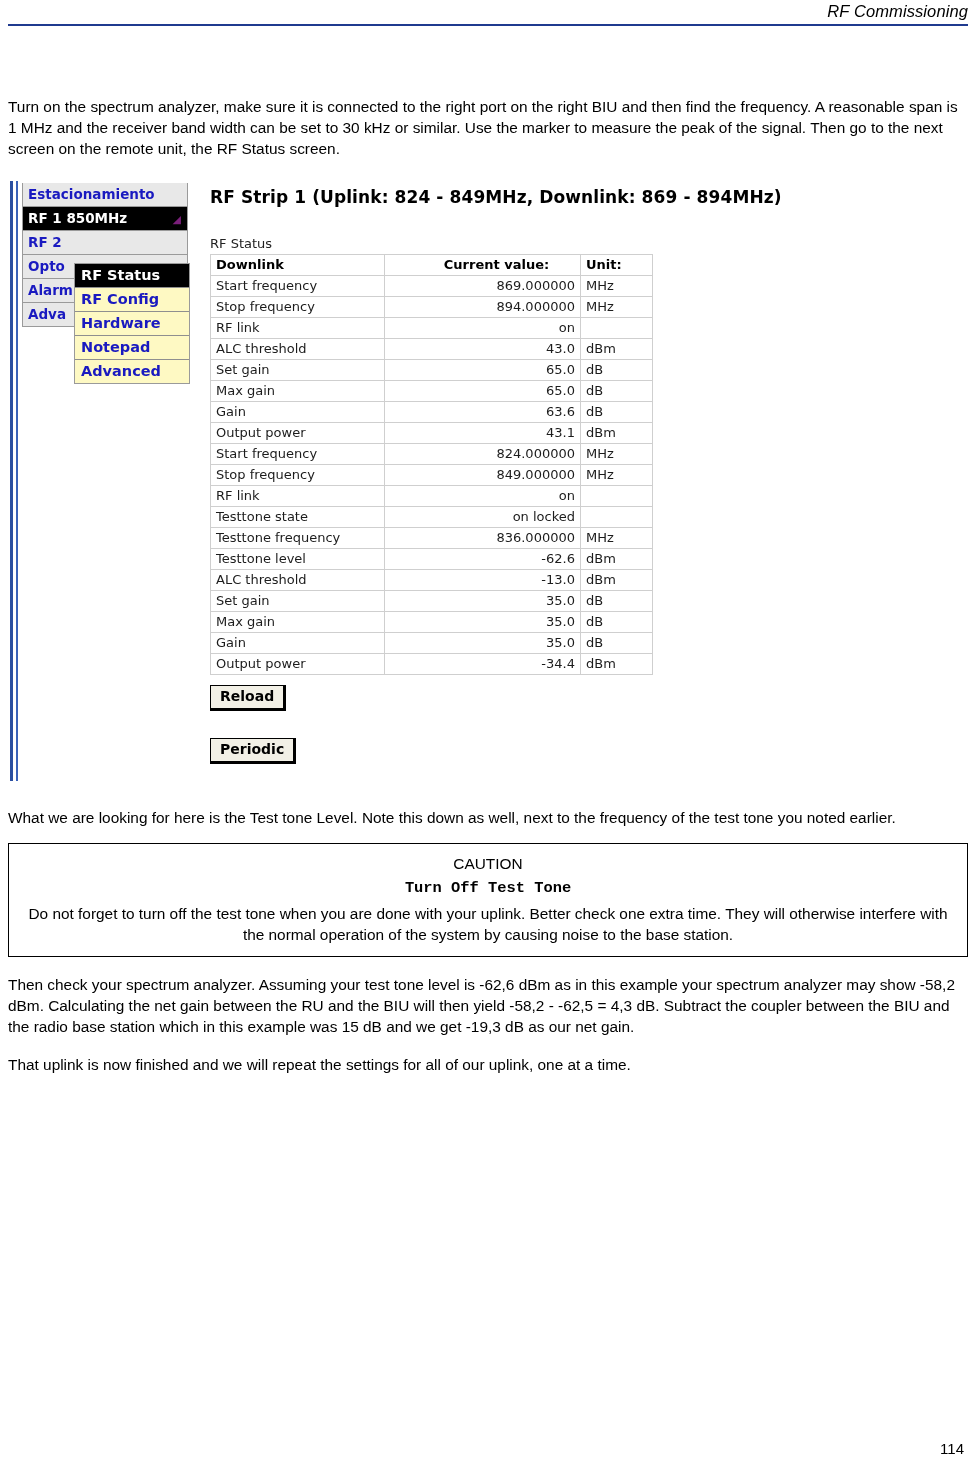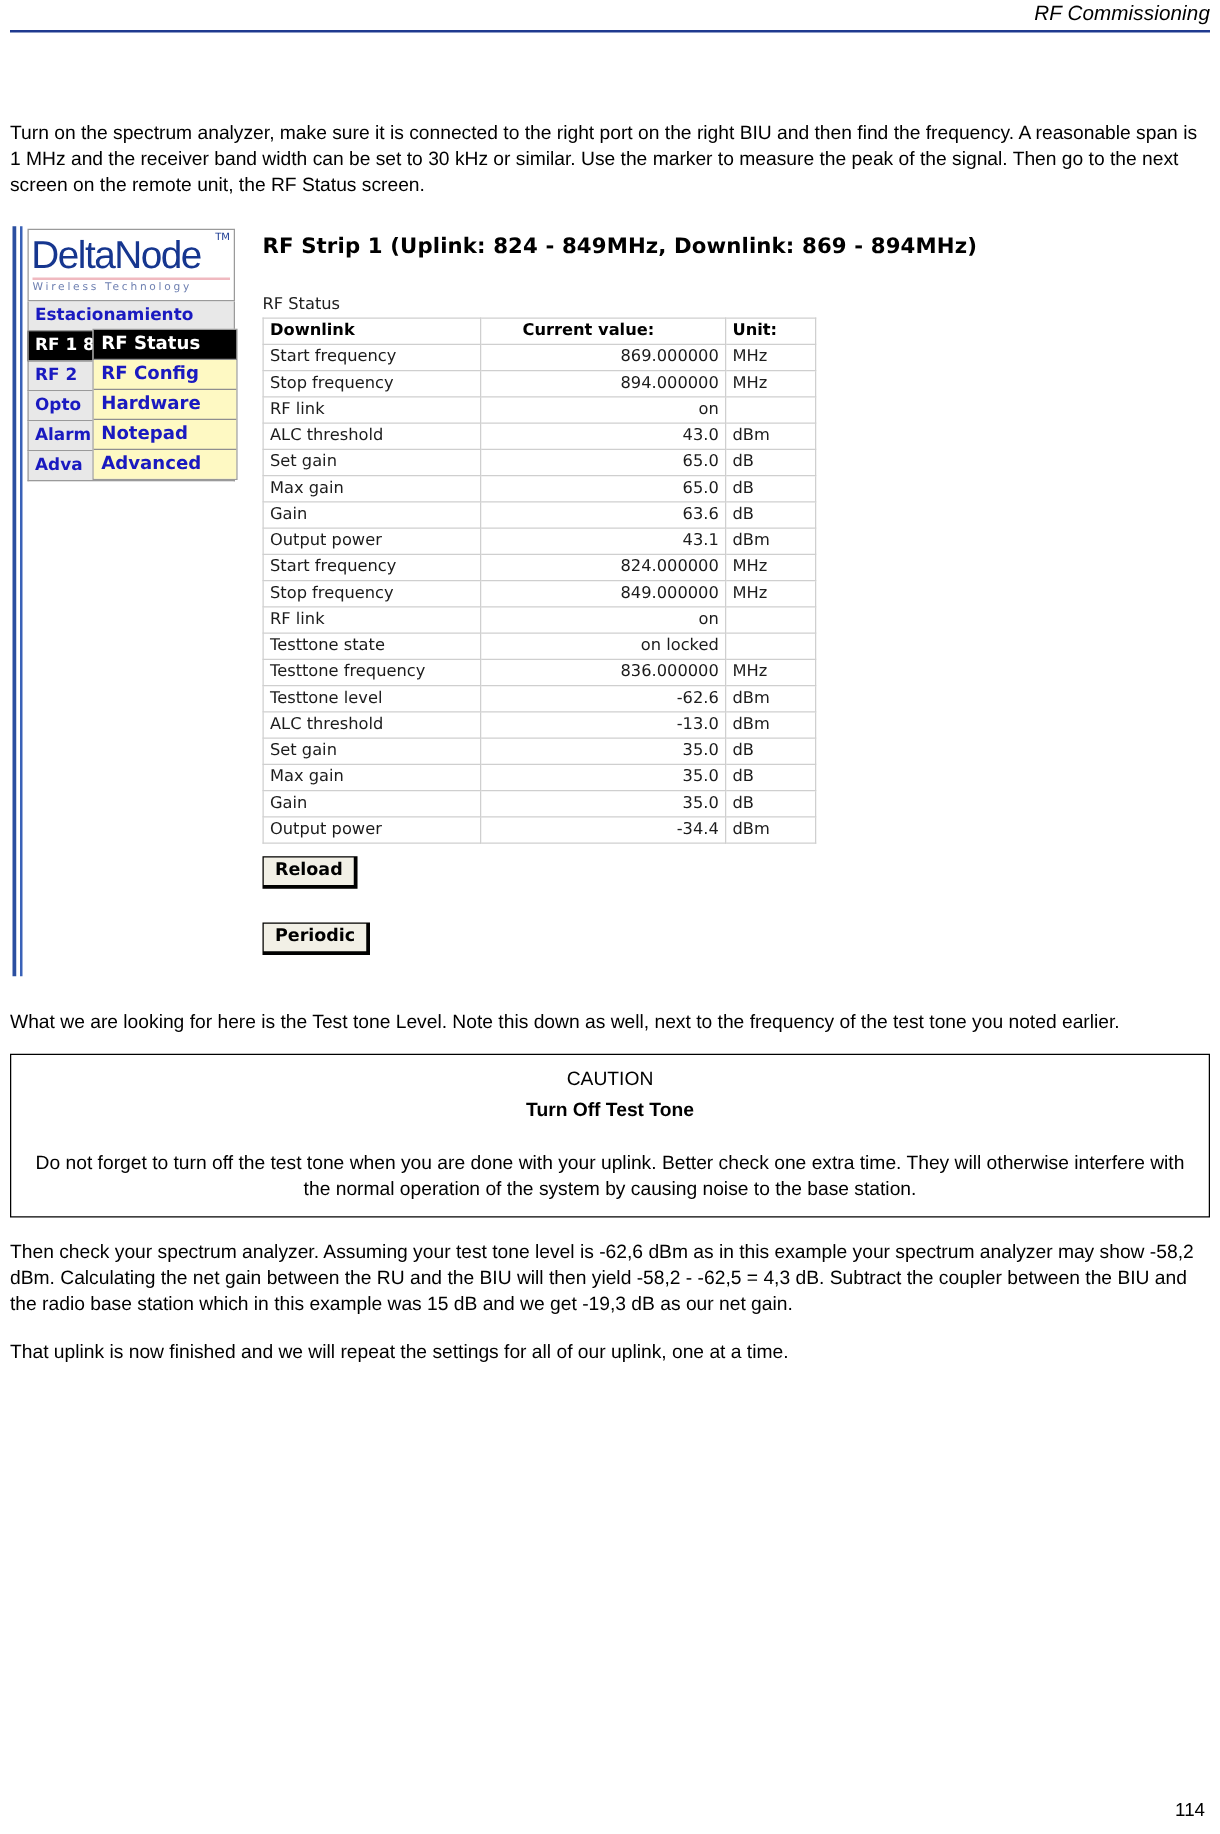--- a/index.html
+++ b/index.html
@@ -215,21 +215,21 @@
     white-space: nowrap;
     overflow: hidden;
   }
   table.rf tr.hdr td {
     font-weight: bold;
     color: #000;
   }
   .c-name  { width: 163px; text-align: left; }
   .c-value { width: 157px; text-align: right; }
   .c-unit  { width: 61px;  text-align: left; }
-  tr.hdr .c-value { text-align: left; padding-left: 33px; }
+  tr.hdr .c-value { text-align: center; padding-left: 33px; }
 
   .btn-row { margin-top: 10px; }
   .btn-row-2 { margin-top: 27px; }
   .win-btn {
     display: inline-block;
     font-family: "DejaVu Sans", sans-serif;
     font-size: 14px;
     font-weight: bold;
     color: #000;
     background: #f2f0e6;
@@ -250,25 +250,26 @@
   .caution-title {
     font-weight: normal;
     font-size: 15.4px;
     line-height: 21px;
   }
   .caution-sub {
     font-weight: bold;
     font-size: 15.4px;
     line-height: 21px;
     margin-top: 4px;
+    font-family: Liberation Mono, monospace;
   }
   .caution-body {
     font-size: 15.4px;
     line-height: 21px;
-    margin-top: 21px;
+    margin-top: 4px;
   }
 
   
   .page-number {
     position: absolute;
     right: 12px;
     bottom: 10px;
     font-size: 15px;
     color: #000000;
   }
@@ -285,26 +286,20 @@
 
   <p class="body-text para-intro">Turn on the spectrum analyzer, make sure it is connected to the right port on the right BIU and then find the frequency. A reasonable span is 1 MHz and the receiver band width can be set to 30 kHz or similar. Use the marker to measure the peak of the signal. Then go to the next screen on the remote unit, the RF Status screen.</p>
 
   <div class="screenshot">
 
     <div class="shot-leftbar"></div>
     <div class="shot-leftbar2"></div>
 
     <div class="shot-nav">
 
-      <div class="logo-box">
-        <span class="logo-word">DeltaNode</span>
-        <span class="logo-tm">TM</span>
-        <div class="logo-underline"></div>
-        <span class="logo-tag">Wireless   Technology</span>
-      </div>
 
       <div class="nav-item">Estacionamiento</div>
       <div class="nav-item sel">
         <span>RF 1 850MHz</span>
         <span class="nav-arrow">◢</span>
       </div>
       <div class="nav-item">RF 2</div>
       <div class="nav-item">Opto</div>
       <div class="nav-item">Alarm</div>
       <div class="nav-item">Adva</div>

